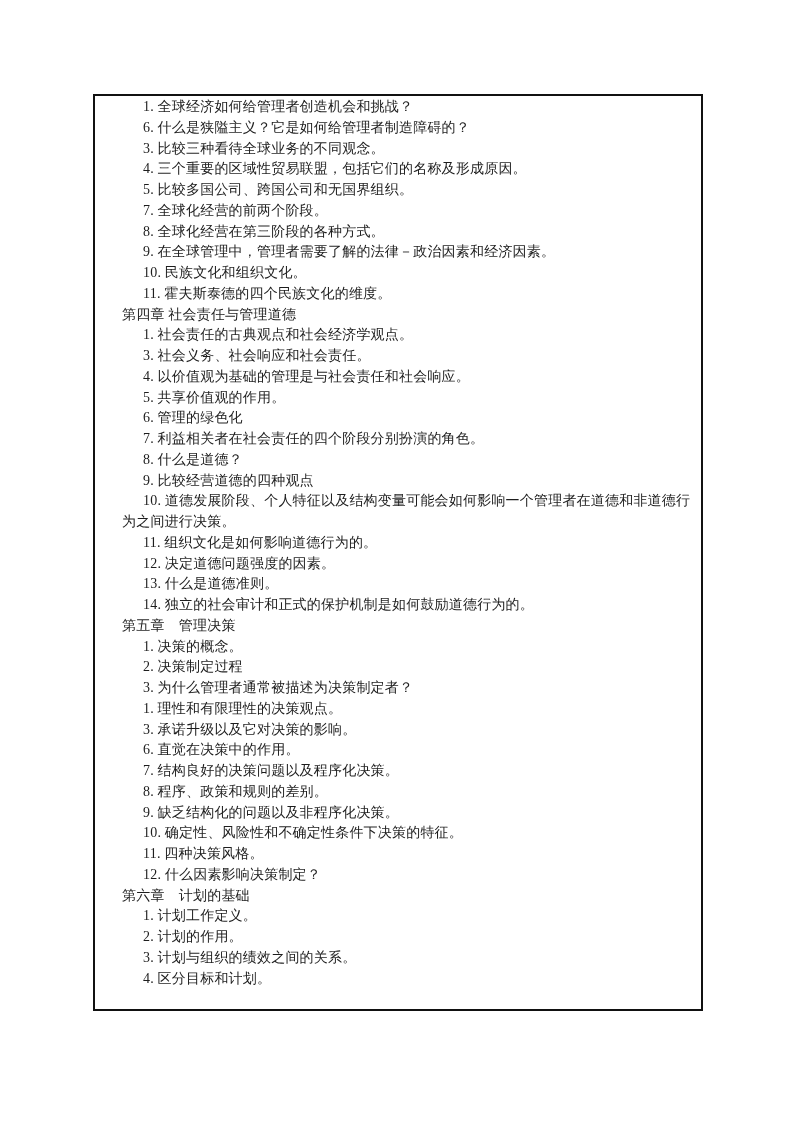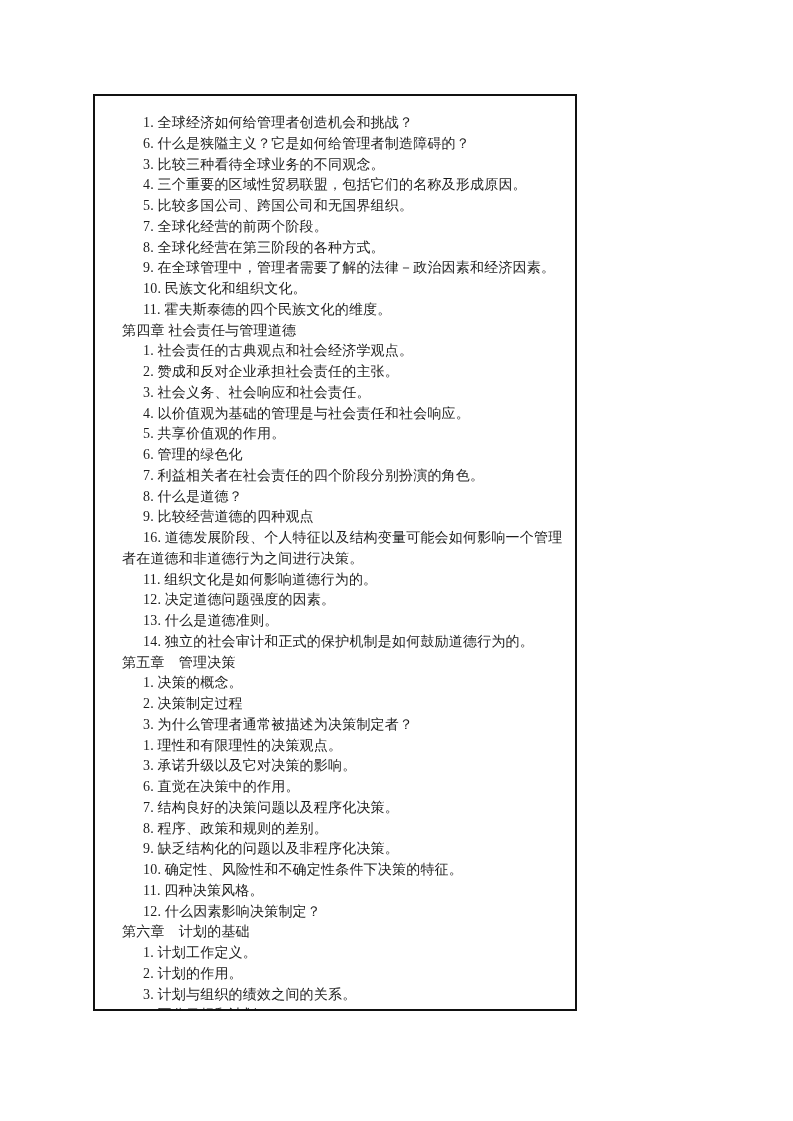--- a/index.html
+++ b/index.html
@@ -17,24 +17,24 @@
     height: 1121px;
     background: var(--bg);
     font-family: "Liberation Serif", "DejaVu Serif", serif;
     color: var(--text);
     overflow: hidden;
   }
   .table-cell {
     position: absolute;
     left: 93px;
     top: 94px;
-    width: 484px;
+    width: 610px;
     height: 917px;
     border: 2px solid var(--border);
-    padding: 17px 8px 0 27px;
+    padding: 1px 8px 0 27px;
     overflow: hidden;
   }
   .doc-line {
     font-size: 14px;
     line-height: 20.75px;
     white-space: normal;
     letter-spacing: 0.2px;
   }
   .doc-line.item {
     text-indent: 21px;
@@ -55,29 +55,28 @@
       <p class="doc-line item">3. 比较三种看待全球业务的不同观念。</p>
       <p class="doc-line item">4. 三个重要的区域性贸易联盟，包括它们的名称及形成原因。</p>
       <p class="doc-line item">5. 比较多国公司、跨国公司和无国界组织。</p>
       <p class="doc-line item">7. 全球化经营的前两个阶段。</p>
       <p class="doc-line item">8. 全球化经营在第三阶段的各种方式。</p>
       <p class="doc-line item">9. 在全球管理中，管理者需要了解的法律－政治因素和经济因素。</p>
       <p class="doc-line item">10. 民族文化和组织文化。</p>
       <p class="doc-line item">11. 霍夫斯泰德的四个民族文化的维度。</p>
       <p class="doc-line heading">第四章 社会责任与管理道德</p>
       <p class="doc-line item">1. 社会责任的古典观点和社会经济学观点。</p>
-      <p class="doc-line item">2. 赞成和反对企业承担社会责任的主张。</p>
       <p class="doc-line item">3. 社会义务、社会响应和社会责任。</p>
       <p class="doc-line item">4. 以价值观为基础的管理是与社会责任和社会响应。</p>
       <p class="doc-line item">5. 共享价值观的作用。</p>
       <p class="doc-line item">6. 管理的绿色化</p>
       <p class="doc-line item">7. 利益相关者在社会责任的四个阶段分别扮演的角色。</p>
       <p class="doc-line item">8. 什么是道德？</p>
       <p class="doc-line item">9. 比较经营道德的四种观点</p>
-      <p class="doc-line item">16. 道德发展阶段、个人特征以及结构变量可能会如何影响一个管理者在道德和非道德行为之间进行决策。</p>
+      <p class="doc-line item">10. 道德发展阶段、个人特征以及结构变量可能会如何影响一个管理者在道德和非道德行为之间进行决策。</p>
       <p class="doc-line item">11. 组织文化是如何影响道德行为的。</p>
       <p class="doc-line item">12. 决定道德问题强度的因素。</p>
       <p class="doc-line item">13. 什么是道德准则。</p>
       <p class="doc-line item">14. 独立的社会审计和正式的保护机制是如何鼓励道德行为的。</p>
       <p class="doc-line heading">第五章　管理决策</p>
       <p class="doc-line item">1. 决策的概念。</p>
       <p class="doc-line item">2. 决策制定过程</p>
       <p class="doc-line item">3. 为什么管理者通常被描述为决策制定者？</p>
       <p class="doc-line item">1. 理性和有限理性的决策观点。</p>
       <p class="doc-line item">3. 承诺升级以及它对决策的影响。</p>

